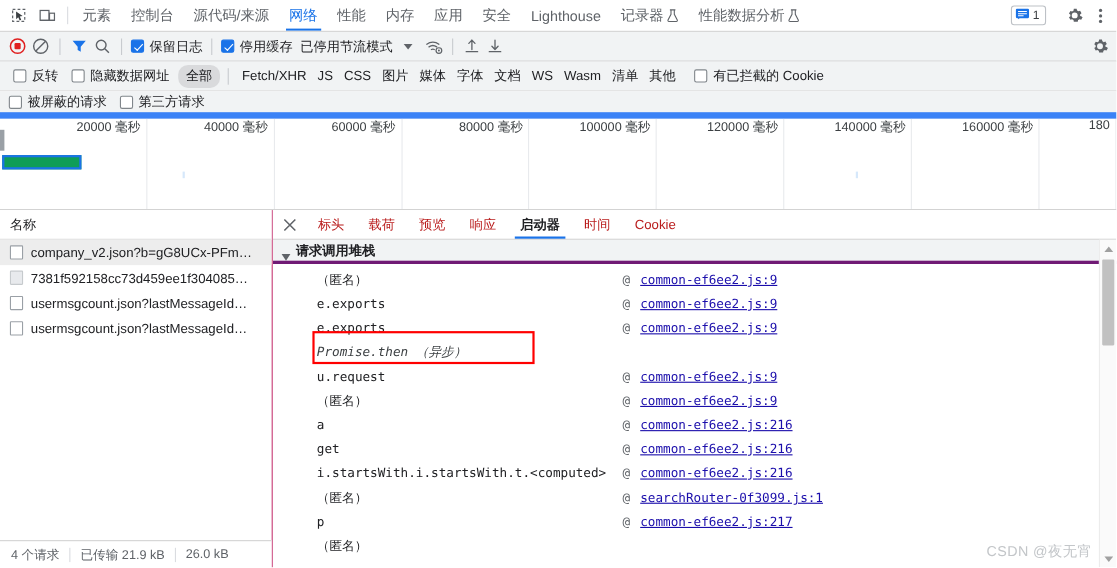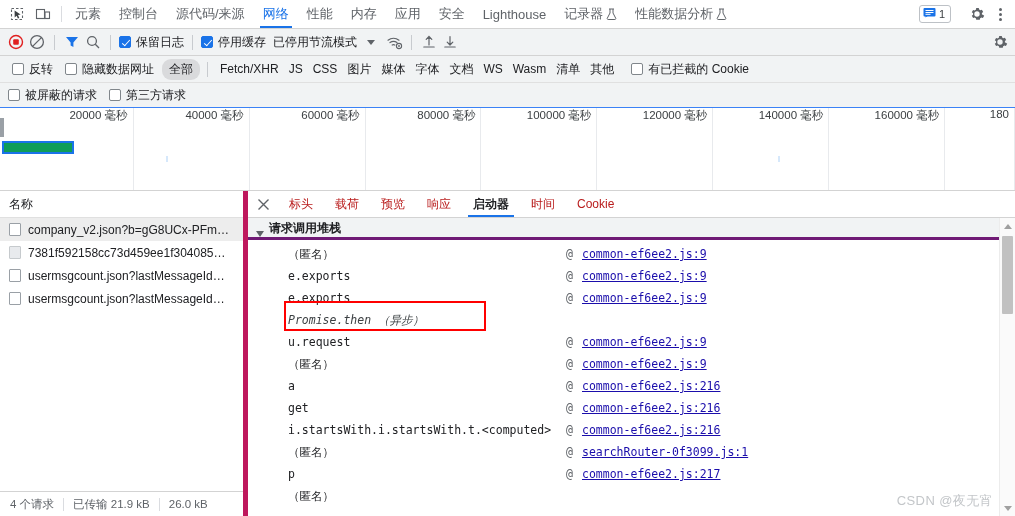--- a/index.html
+++ b/index.html
@@ -189,21 +189,21 @@
     font-size: 12px; color: #202124;
     padding: 2px 5px;
     white-space: nowrap;
   }
 
   
   .filterbar2 {
     height: 25px;
     display: flex; align-items: center;
     background: #f1f3f4;
-    border-bottom: 1px solid #3b82f6;
+    border-bottom: 6px solid #3b82f6;
     padding-left: 8px;
     flex: none;
   }
 
   
   .overview {
     height: 83px;
     background: #ffffff;
     border-bottom: 1px solid #d3d3d3;
     position: relative;
@@ -251,21 +251,21 @@
     flex: 1;
     display: flex;
     overflow: hidden;
     position: relative;
   }
 
   
   .reqpanel {
     width: 248px;
     display: flex; flex-direction: column;
-    border-right: 5px solid #be185d;
+    border-right: 1px solid #be185d;
     background: #fff;
     flex: none;
     overflow: hidden;
   }
   .req-head {
     height: 27px;
     display: flex; align-items: center;
     padding-left: 9px;
     font-size: 12px;
     color: #202124;

